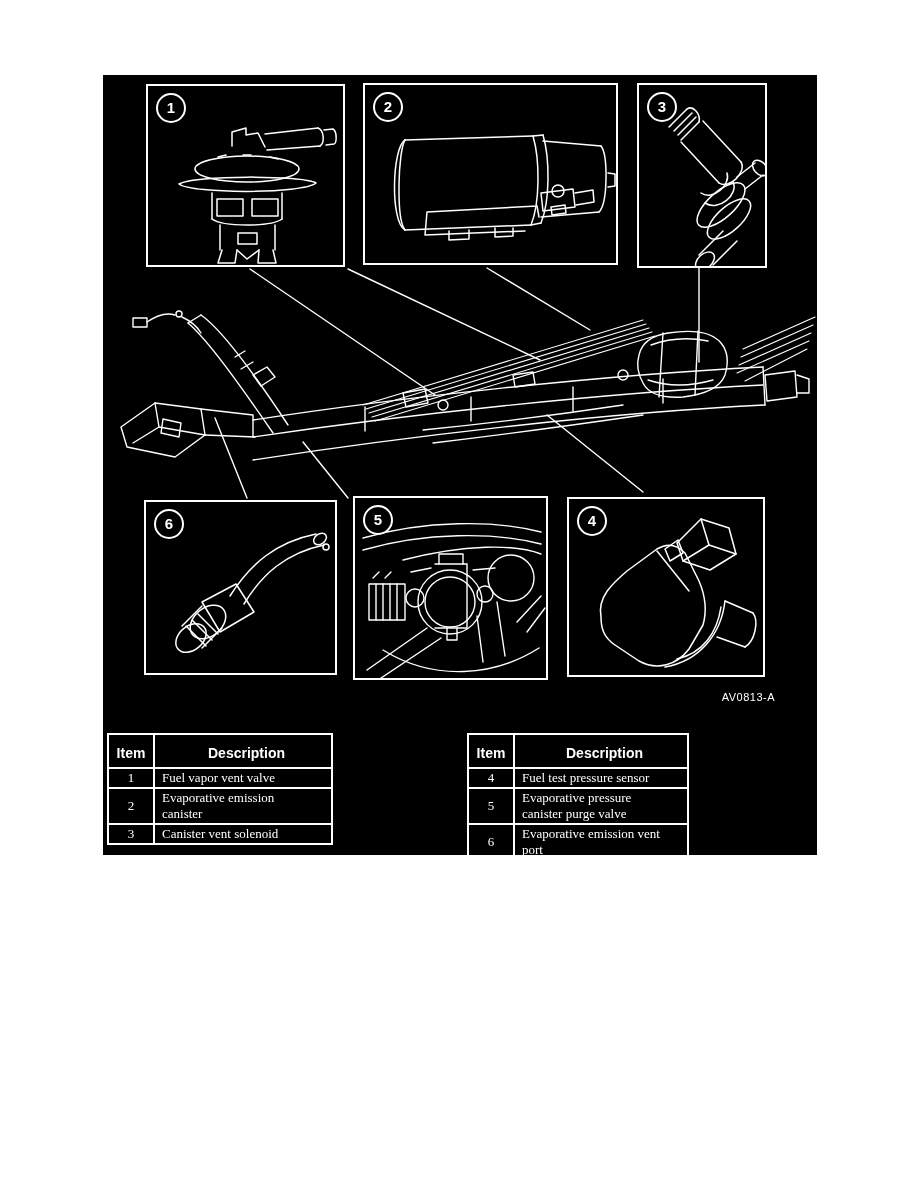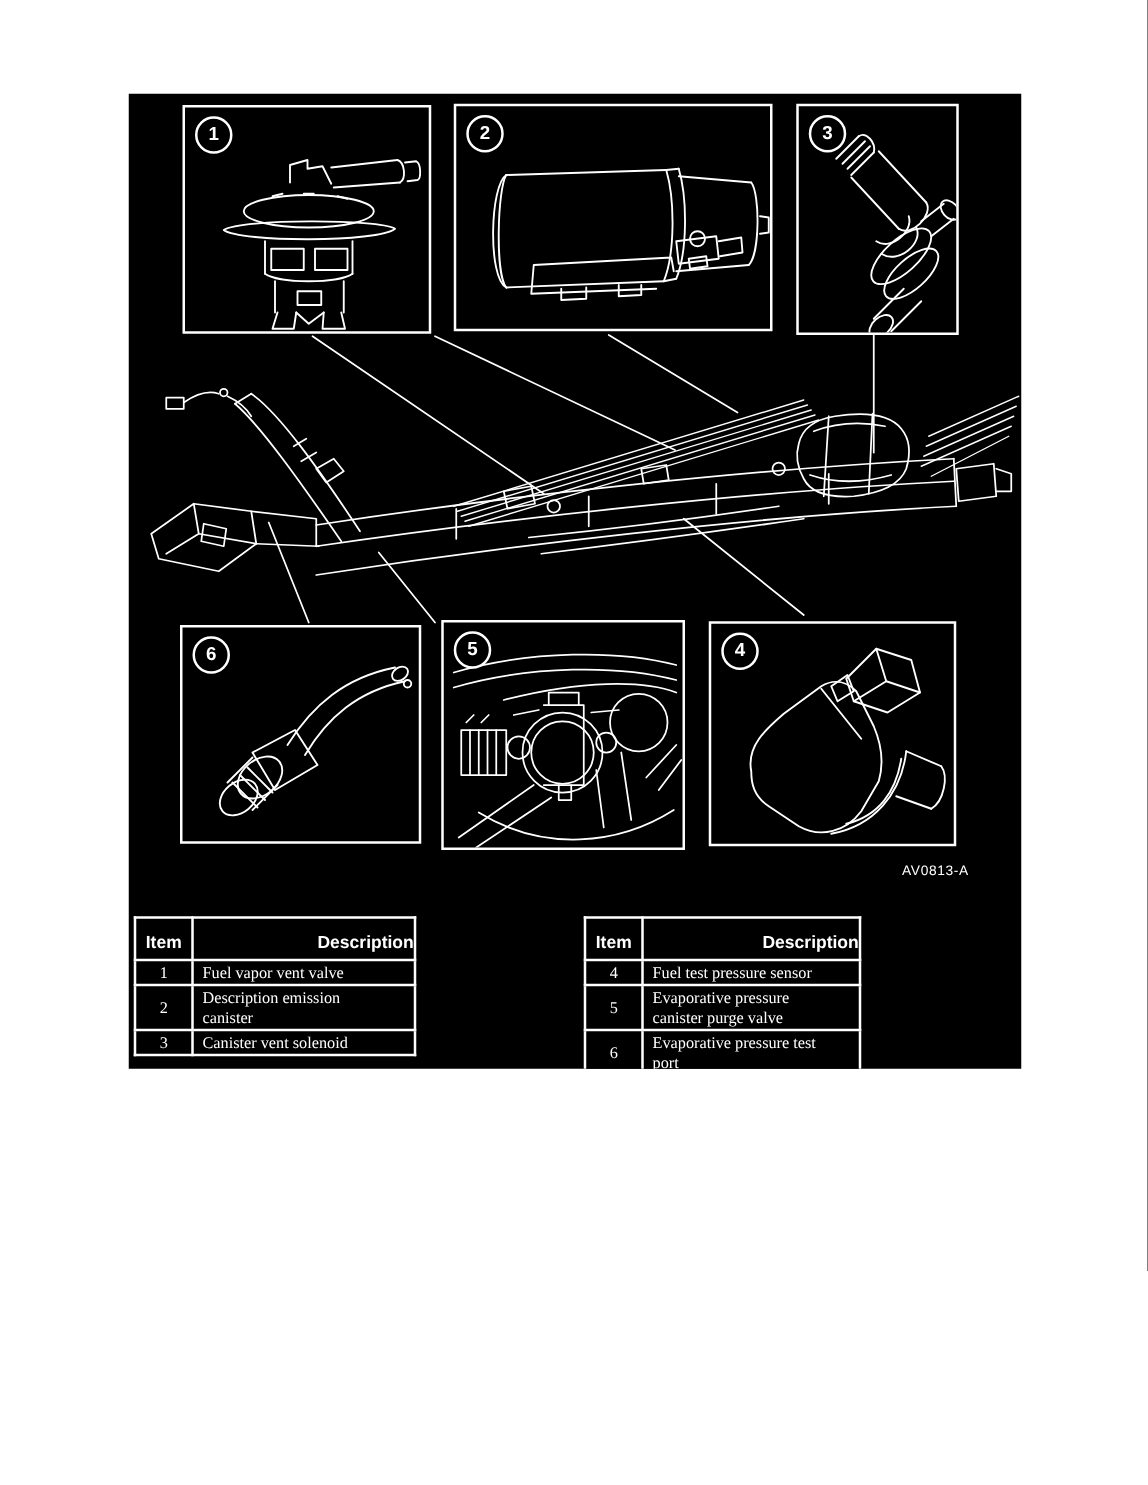--- a/index.html
+++ b/index.html
@@ -31,21 +31,21 @@
   }
   table.itable{
     position:absolute;border-collapse:collapse;table-layout:fixed;
     background:#000;color:#fff;border:2px solid #fff;
   }
   .itable th,.itable td{border:2px solid #fff;overflow:hidden;}
   .itable thead tr{height:34px;}
   .itable tbody tr{height:20px;}
   .itable th{
     font-family:"Liberation Sans",sans-serif;font-weight:bold;font-size:14px;
-    vertical-align:bottom;padding:0 0 6px 0;text-align:right;
+    vertical-align:bottom;padding:0 0 6px 0;text-align:center;
   }
   .itable th.col-item{text-align:center;padding-bottom:6px;}
   .itable td{
     font-family:"Liberation Serif","DejaVu Serif",serif;font-size:13px;line-height:16px;
     vertical-align:middle;padding:1px 16px 1px 7px;
   }
   .itable td.num{text-align:center;padding:0;}
   .col-item{width:44px;}
   svg *{vector-effect:non-scaling-stroke;}
 </style>
@@ -246,21 +246,21 @@
         <th style="padding-left:7px;">Description</th>
       </tr>
     </thead>
     <tbody>
       <tr>
         <td class="num">1</td>
         <td>Fuel vapor vent valve</td>
       </tr>
       <tr>
         <td class="num">2</td>
-        <td>Description emission canister</td>
+        <td>Evaporative emission canister</td>
       </tr>
       <tr>
         <td class="num">3</td>
         <td>Canister vent solenoid</td>
       </tr>
     </tbody>
   </table>
 
   <table class="itable" style="left:364px;top:658px;width:222px;">
     <thead>
@@ -273,18 +273,18 @@
       <tr>
         <td class="num">4</td>
         <td>Fuel test pressure sensor</td>
       </tr>
       <tr>
         <td class="num">5</td>
         <td>Evaporative pressure canister purge valve</td>
       </tr>
       <tr>
         <td class="num">6</td>
-        <td>Evaporative pressure test port</td>
+        <td>Evaporative emission vent port</td>
       </tr>
     </tbody>
   </table>
 
 </div>
 
 </body></html>

